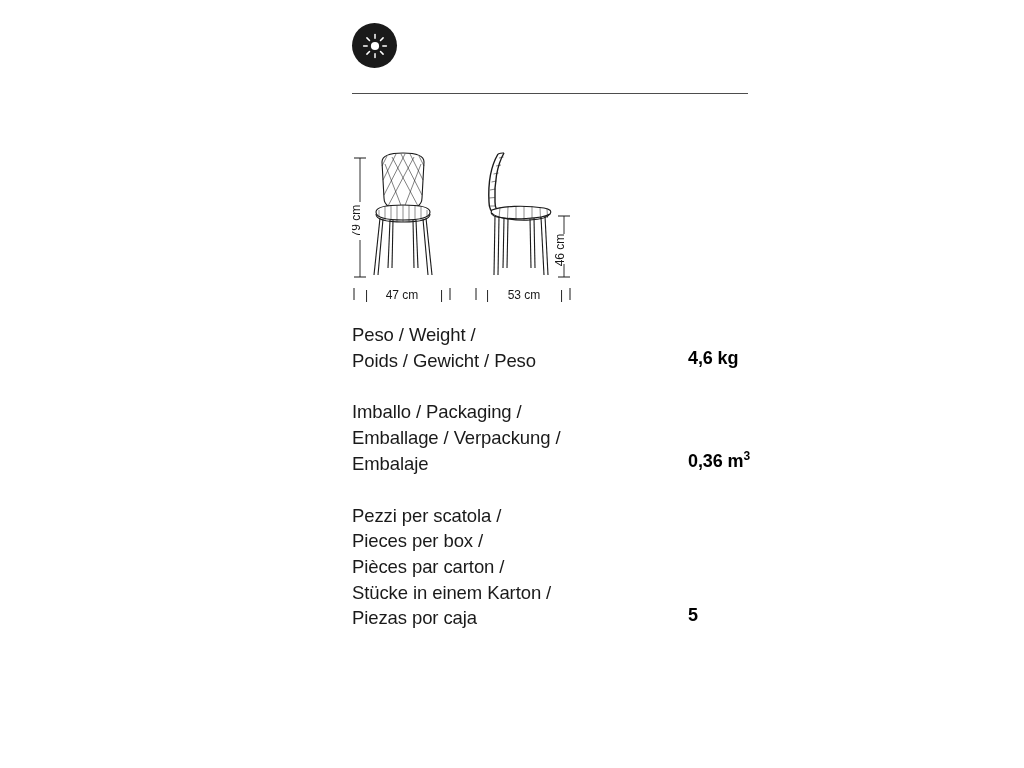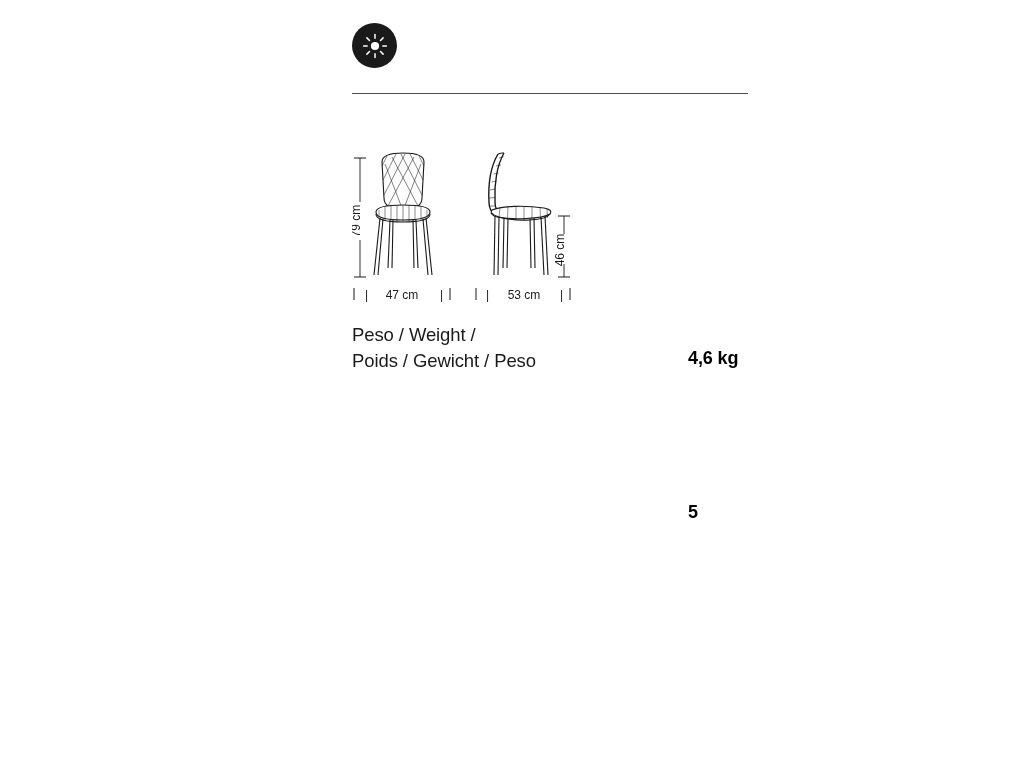--- a/index.html
+++ b/index.html
@@ -232,22 +232,35 @@
   <div class="specs">
 
     <div class="spec-row">
       <div class="spec-label" style="white-space:pre-line">Peso / Weight /
 Poids / Gewicht / Peso</div>
       <div class="spec-value" style="top:25.7px">
         <span>4,6 kg</span>
       </div>
     </div>
 
-
     <div class="spec-row" style="margin-top:24px">
+      <div class="spec-label" style="white-space:pre-line">Imballo / Packaging /
+Emballage / Verpackung /
+Embalaje</div>
+      <div class="spec-value" style="top:51.4px">
+        <span>0,36 m</span><sup>3</sup>
+      </div>
+    </div>
+
+    <div class="spec-row" style="margin-top:24px">
+      <div class="spec-label" style="white-space:pre-line">Pezzi per scatola /
+Pieces per box /
+Pièces par carton /
+Stücke in einem Karton /
+Piezas por caja</div>
       <div class="spec-value" style="top:102.8px">
         <span>5</span>
       </div>
     </div>
 
 
   </div>
 </div>
 
 </body></html>

